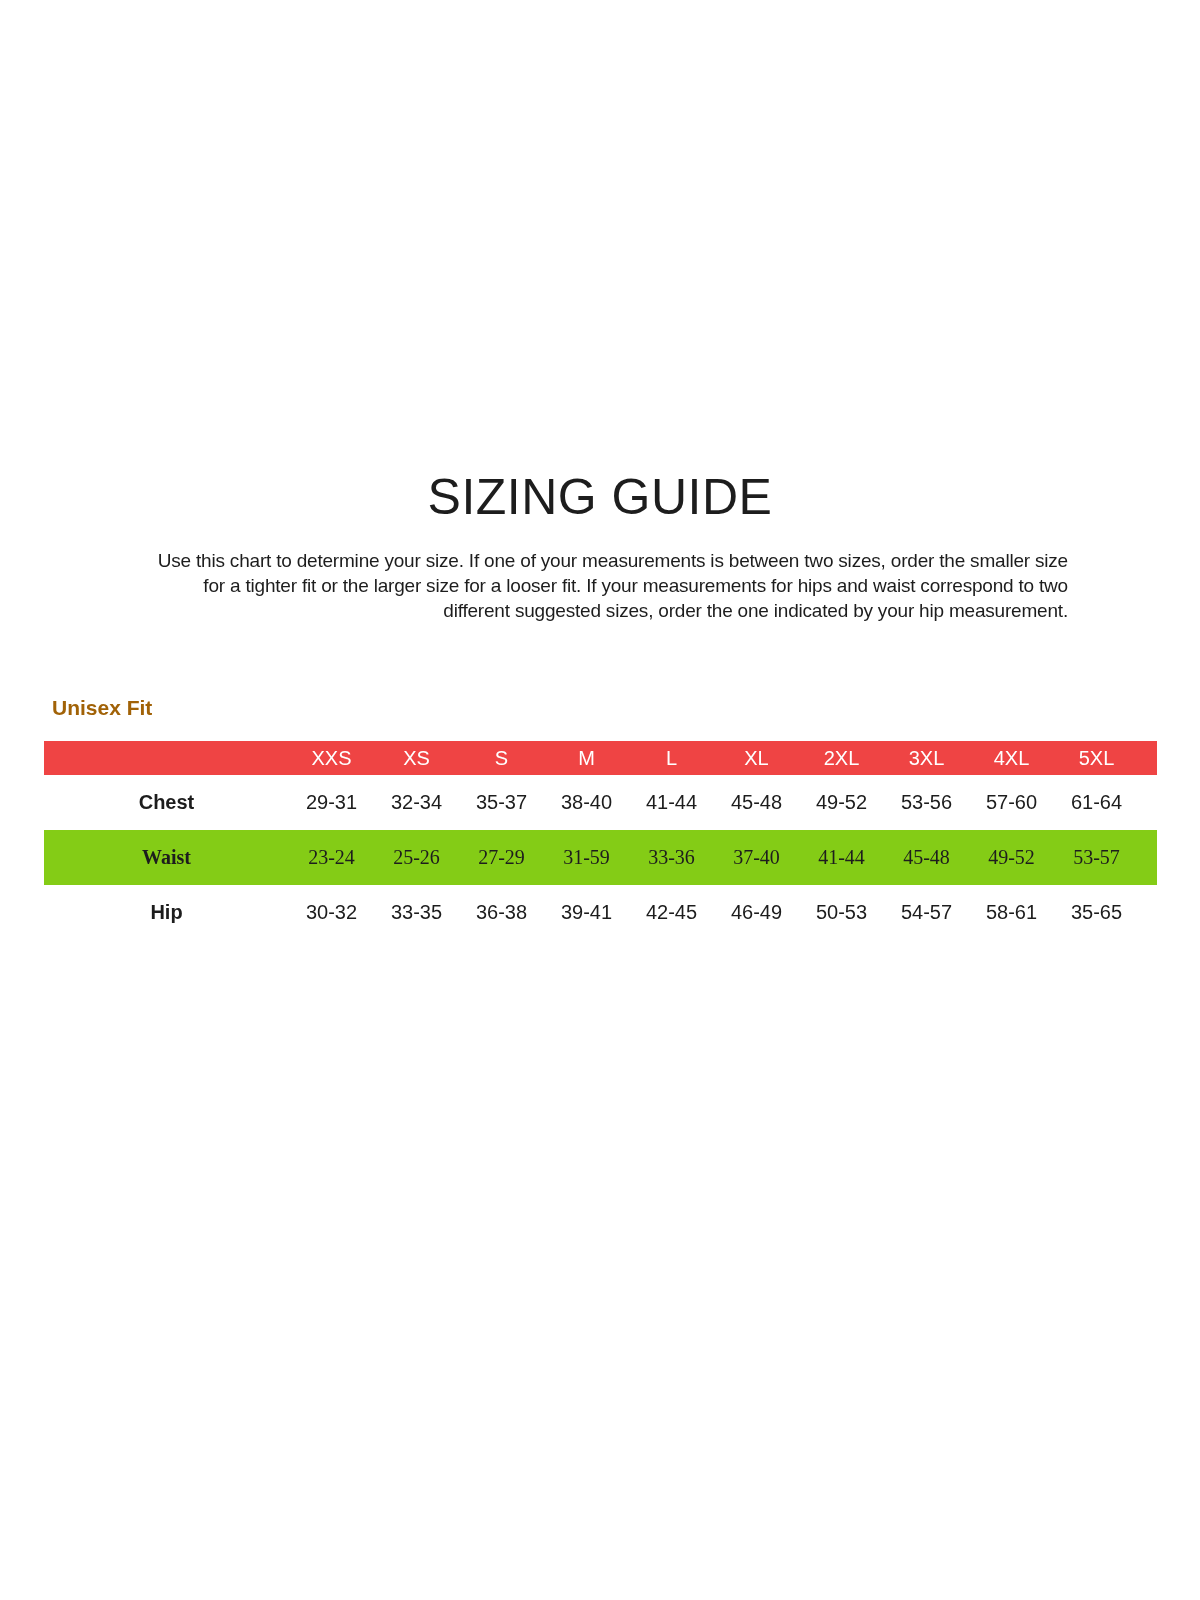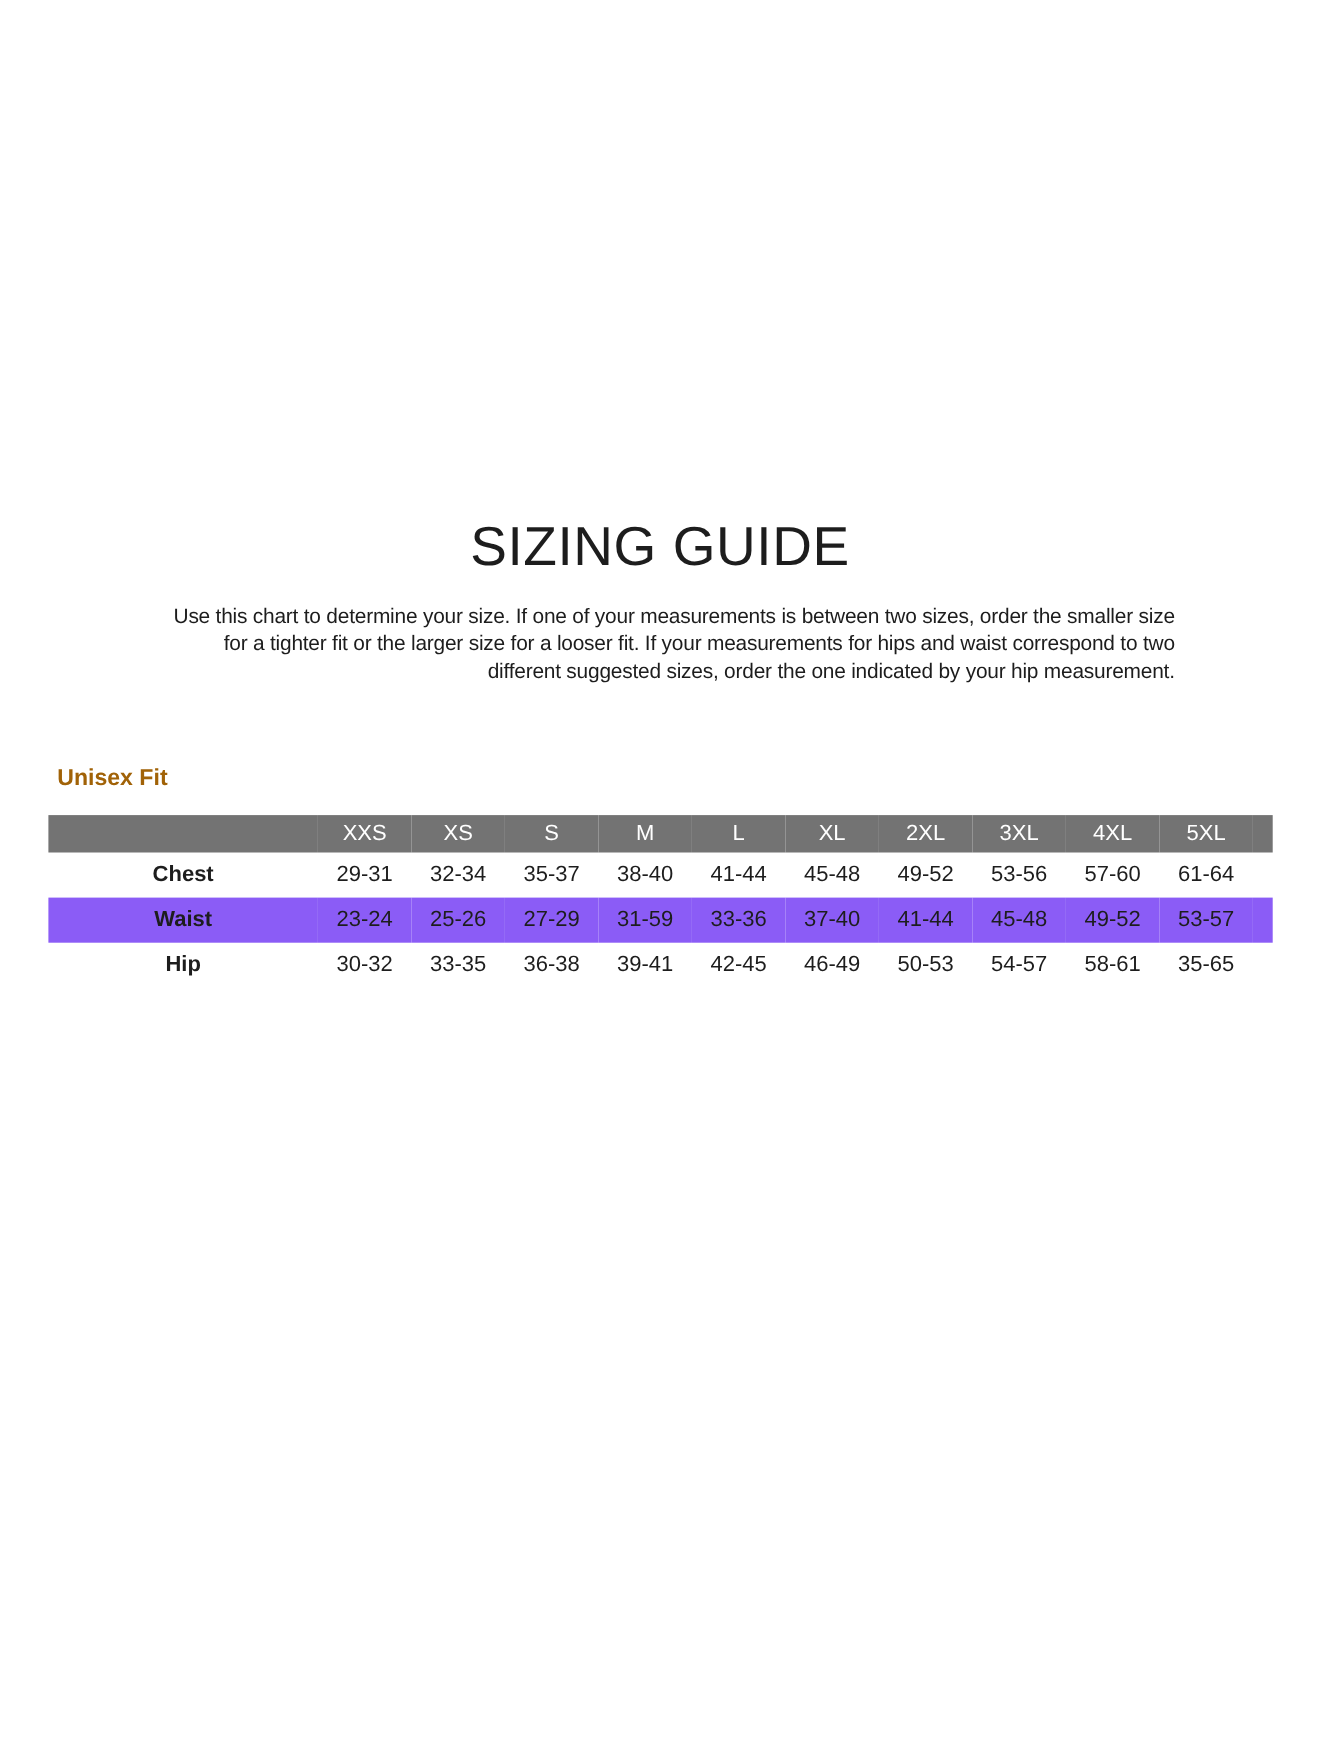--- a/index.html
+++ b/index.html
@@ -56,32 +56,33 @@
     table-layout: fixed;
     font-size: 20px;
   }
   table.size-table col.label-col   { width: 245px; }
   table.size-table col.size-col    { width: 85px; }
   table.size-table col.spacer-col  { width: 18px; }
   table.size-table thead tr {
     height: 34px;
   }
   table.size-table thead th {
-    background: #737373;
+    background: #ef4444;
     color: #ffffff;
     font-weight: normal;
     text-align: center;
     vertical-align: middle;
     padding: 0;
   }
   table.size-table tbody tr {
-    height: 41px;
+    height: 55px;
   }
   table.size-table tbody tr.striped {
-    background: #8b5cf6;
+    background: #84cc16;
+    font-family: Liberation Serif, serif;
   }
   table.size-table tbody td {
     text-align: center;
     vertical-align: middle;
     padding: 0;
     color: #1d1d1d;
   }
   table.size-table tbody td.row-label {
     font-weight: bold;
   }

